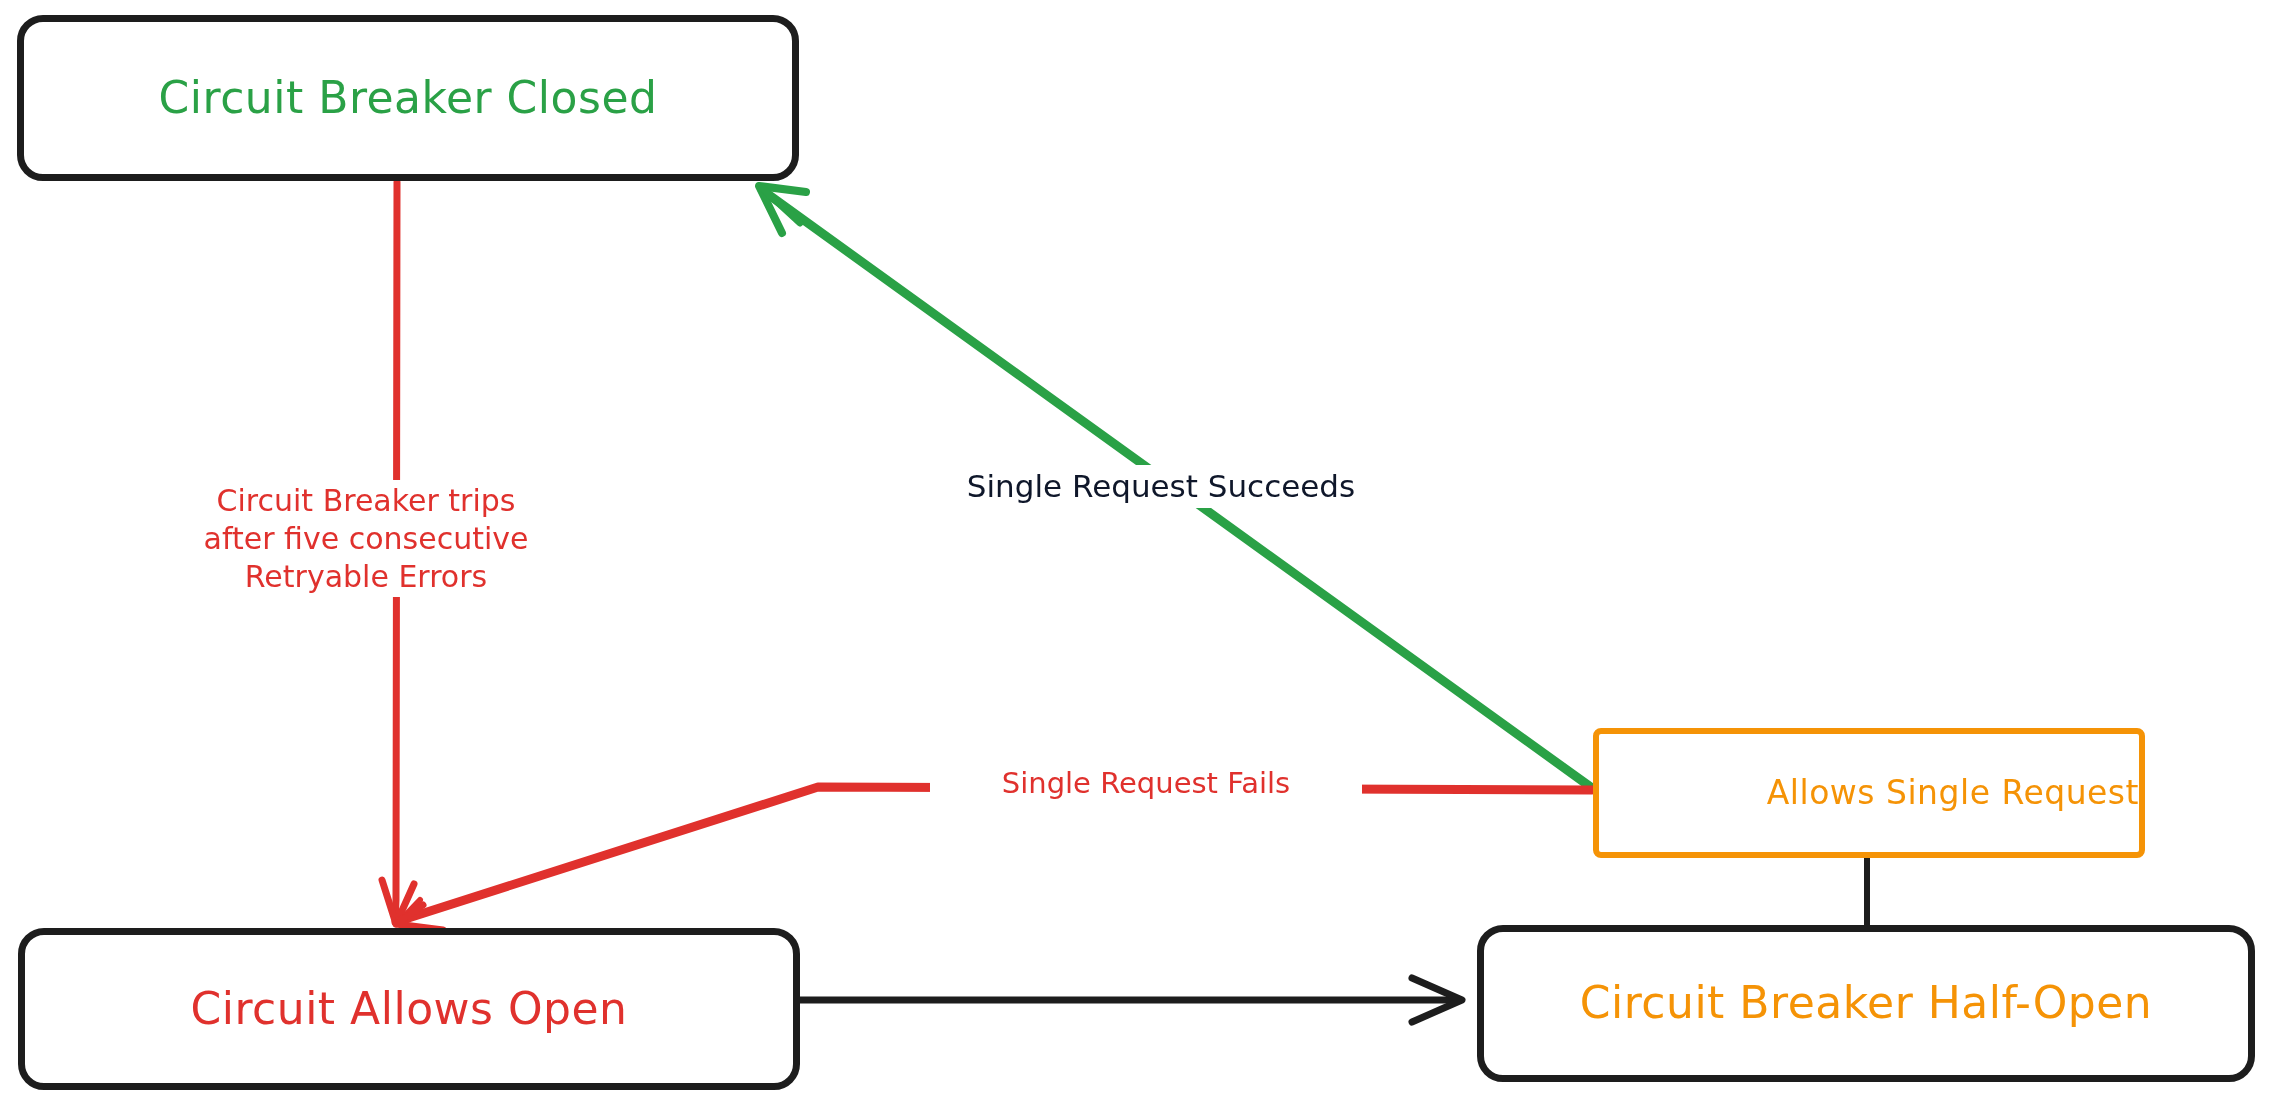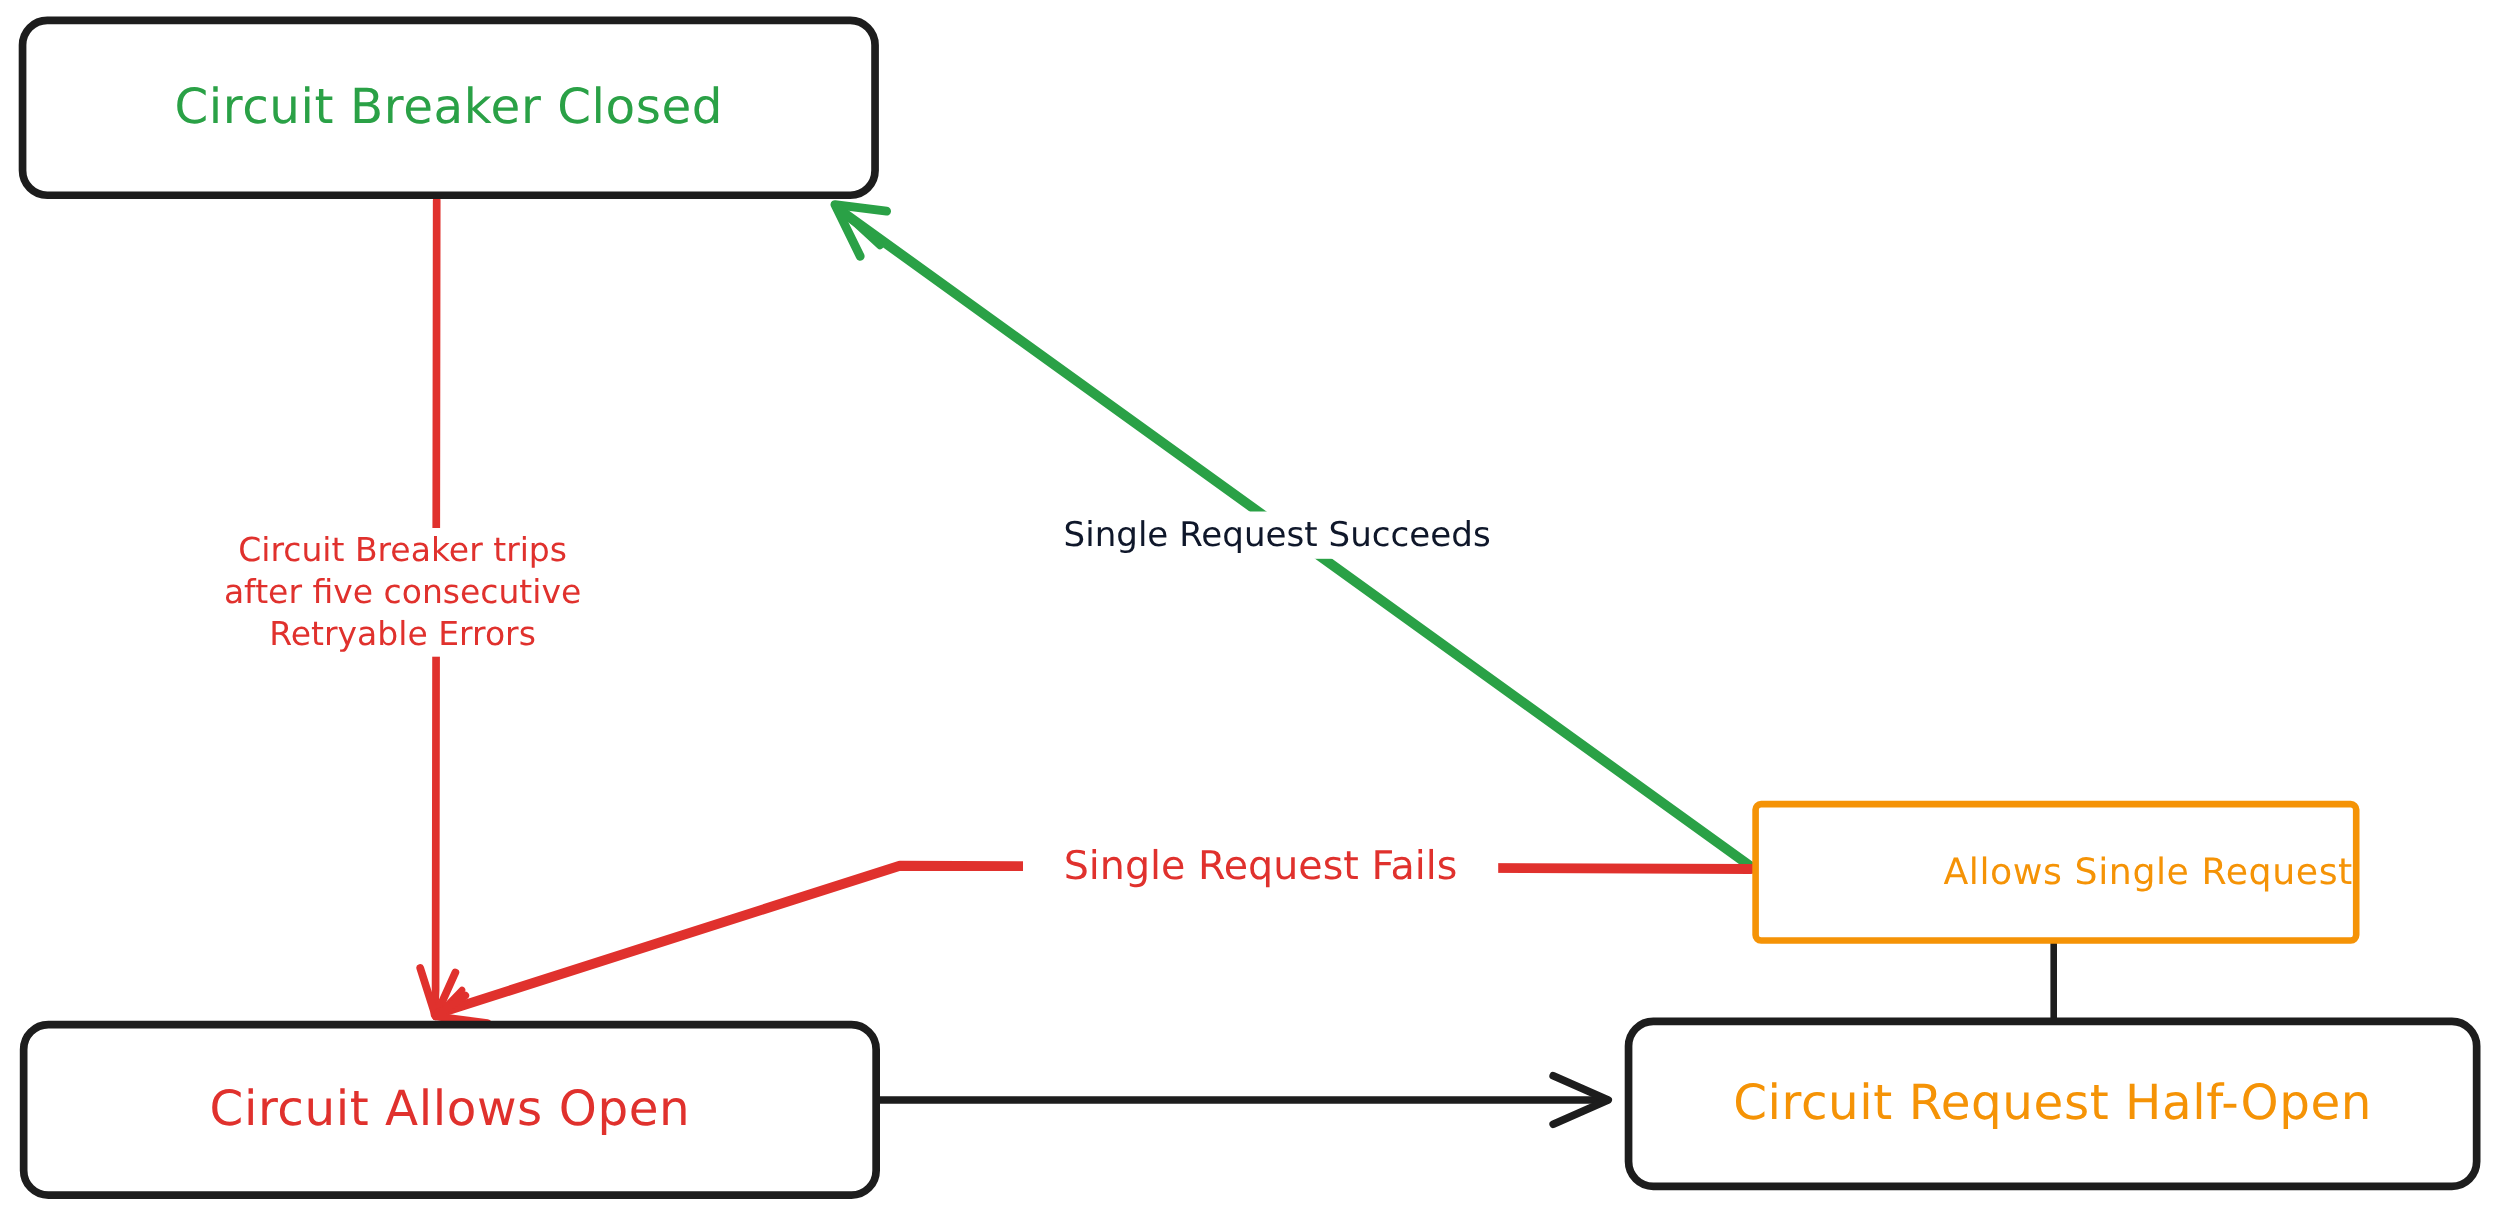--- a/index.html
+++ b/index.html
@@ -89,21 +89,21 @@
     left: 905px;
     top: 465px;
     width: 500px;
     font-size: 31px;
     color: #0f172a;
   }
   #label-fails {
     left: 930px;
     top: 763px;
     width: 420px;
-    font-size: 36px;
+    font-size: 29px;
     color: #e0312d;
   }
   #label-delay {
     left: 945px;
     top: 955px;
     width: 460px;
     font-size: 31px;
     color: #1d1d1d;
   }
 </style>
@@ -147,21 +147,21 @@
 
   <div class="node node-black" id="node-open">
     <span class="node-label label-red">Circuit Allows Open</span>
   </div>
 
   <div class="node node-orange-border" id="node-allows">
     <span class="node-label label-orange">Allows Single Request</span>
   </div>
 
   <div class="node node-black" id="node-halfopen">
-    <span class="node-label label-orange">Circuit Request Half-Open</span>
+    <span class="node-label label-orange">Circuit Breaker Half-Open</span>
   </div>
 
   <div class="edge-label" id="label-trips">Circuit Breaker trips
 after five consecutive
 Retryable Errors</div>
 
   <div class="edge-label" id="label-succeeds">Single Request Succeeds</div>
 
   <div class="edge-label" id="label-fails">Single Request Fails</div>
 

